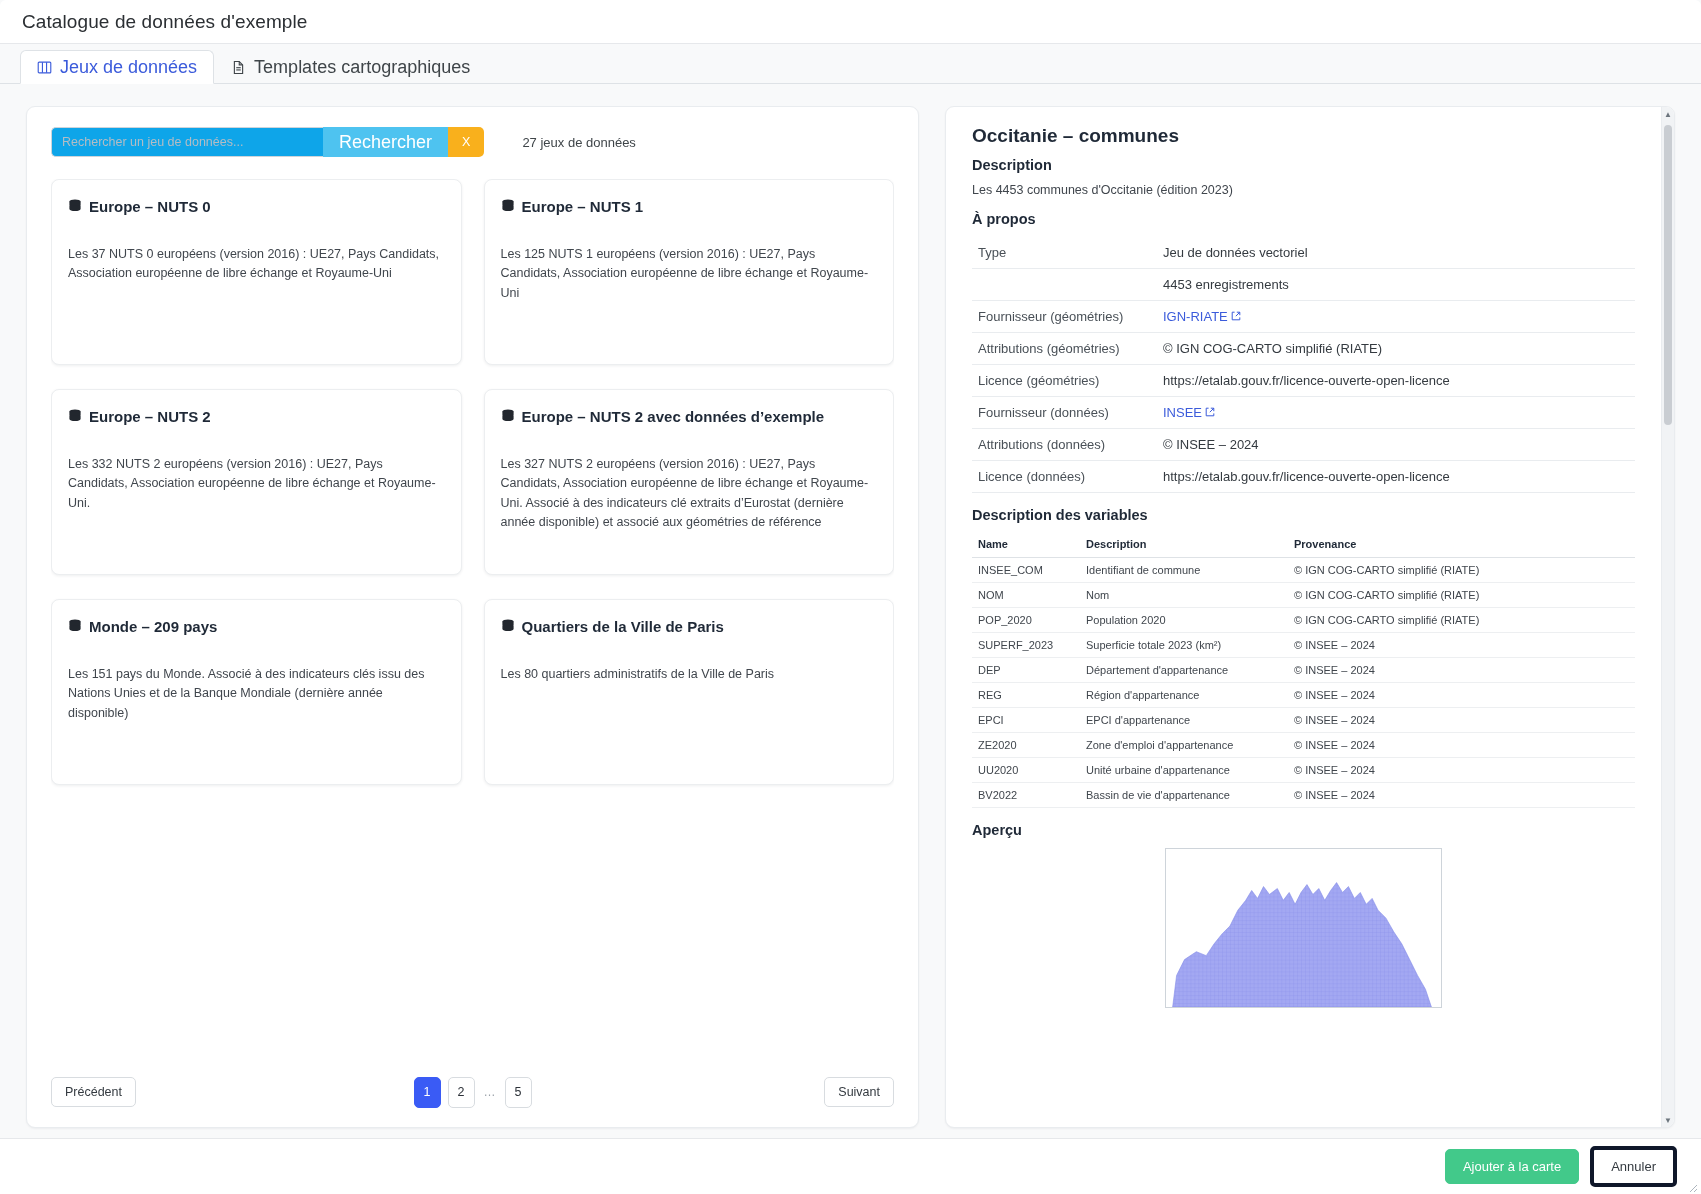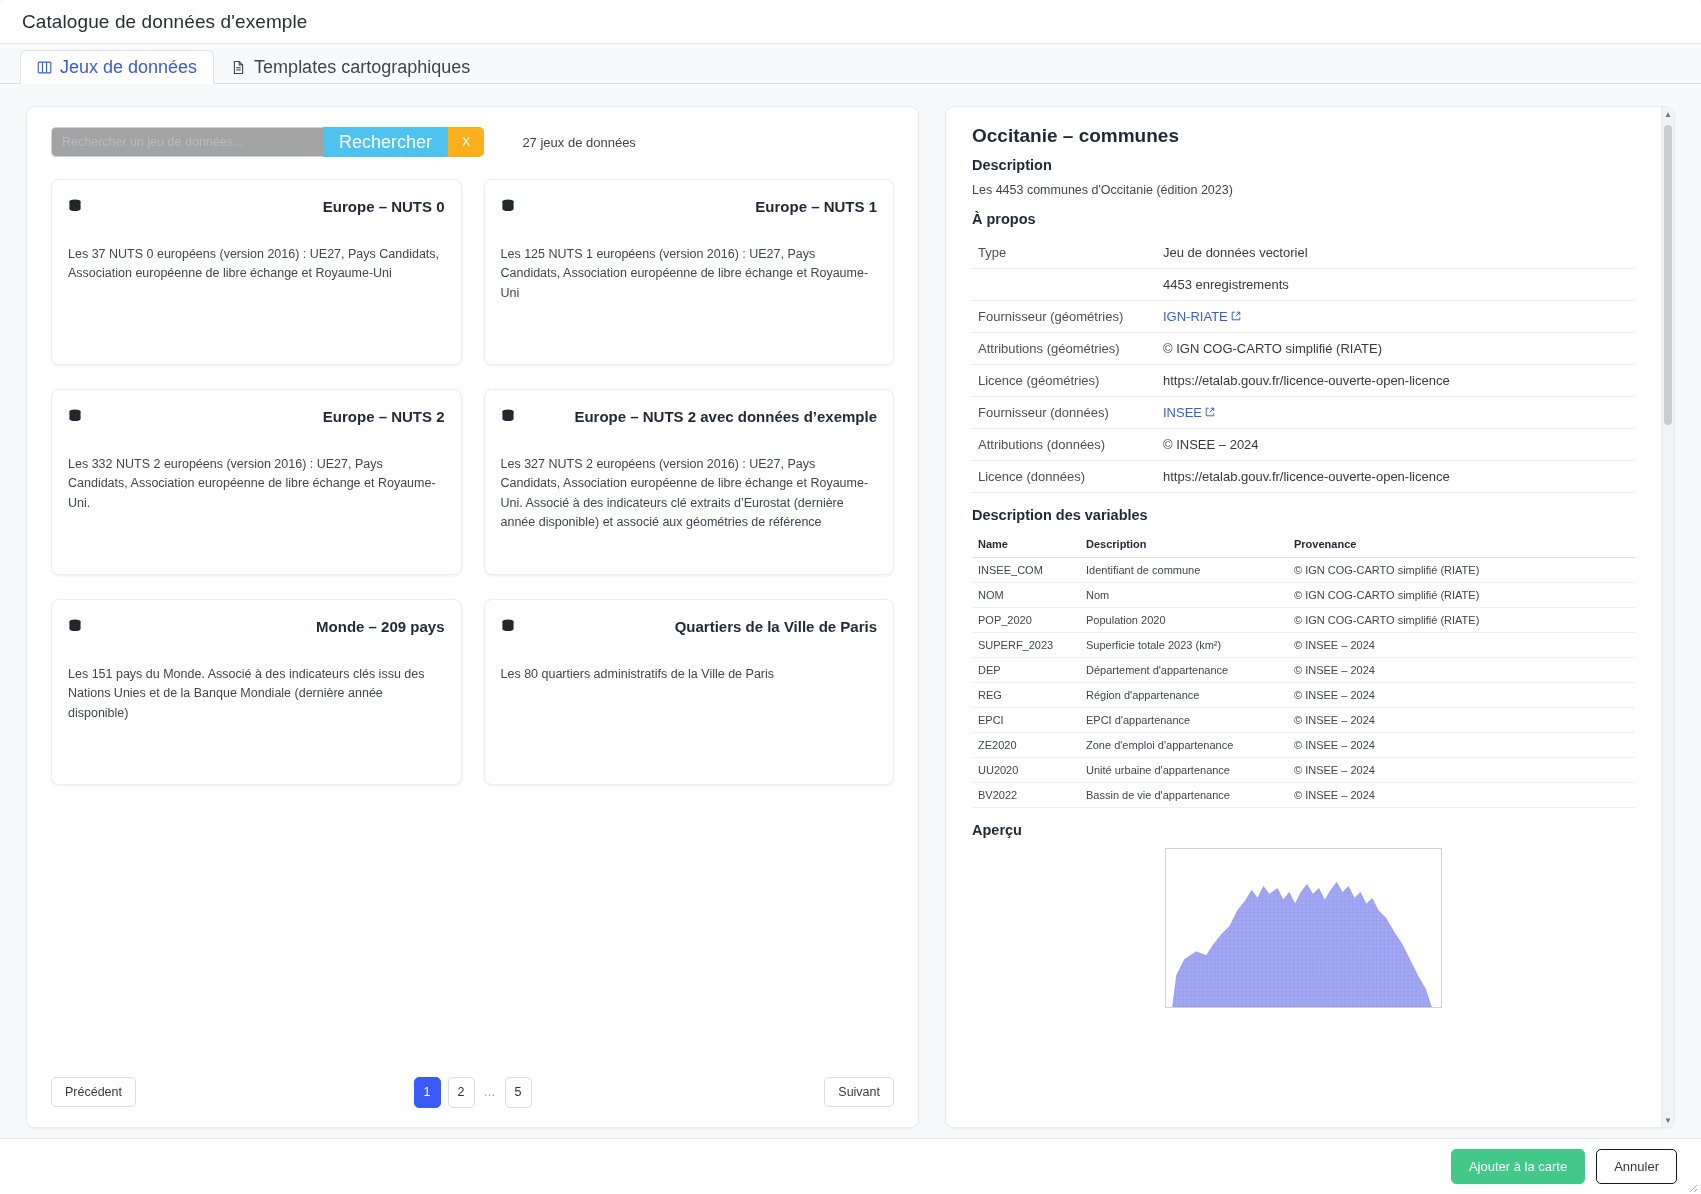--- a/index.html
+++ b/index.html
@@ -104,21 +104,21 @@
     width: 272px; height: 30px;
     border: 1px solid #ced4da;
     border-right: none;
     border-top-left-radius: 5px;
     border-bottom-left-radius: 5px;
     padding: 0 10px;
     font-size: 12.5px;
     font-family: "Liberation Sans", sans-serif;
     color: #343a40;
     outline: none;
-    background: #a3a3a3;
+    background: #0ea5e9;
   }
   .search-input::placeholder { color: #b4bcc4; }
   .btn-search {
     height: 30px; border: none;
     background: #4ec3f0;
     color: #ffffff;
     font-size: 18px;
     padding: 0 16px;
     cursor: pointer;
     font-family: "Liberation Sans", sans-serif;
@@ -155,21 +155,20 @@
     padding: 18px 16px 16px 16px;
     height: 186px;
     overflow: hidden;
     cursor: pointer;
   }
   .ds-card .ds-head {
     display: flex; align-items: center; gap: 7px;
     font-size: 15px; font-weight: bold;
     color: #1f2937;
     margin-bottom: 30px;
-    justify-content: space-between;
   }
   .ds-card .ds-desc {
     font-size: 12.5px;
     line-height: 1.55;
     color: #40464d;
   }
   .db-icon { display:inline-flex; width:14px; height:15px; flex: 0 0 14px; }
 
   
   .pager {
@@ -327,21 +326,21 @@
     border: 1px solid #42c98a;
     color: #ffffff;
     font-size: 13px;
     border-radius: 5px;
     padding: 9px 17px;
     cursor: pointer;
     font-family: "Liberation Sans", sans-serif;
   }
   .btn-secondary {
     background: #ffffff;
-    border: 1px solid #0f172a;
+    border: 4px solid #0f172a;
     color: #343a40;
     font-size: 13px;
     border-radius: 5px;
     padding: 9px 17px;
     cursor: pointer;
     font-family: "Liberation Sans", sans-serif;
   }
   .resize-grip {
     position: absolute; right: 3px; bottom: 3px;
     width: 12px; height: 12px;

